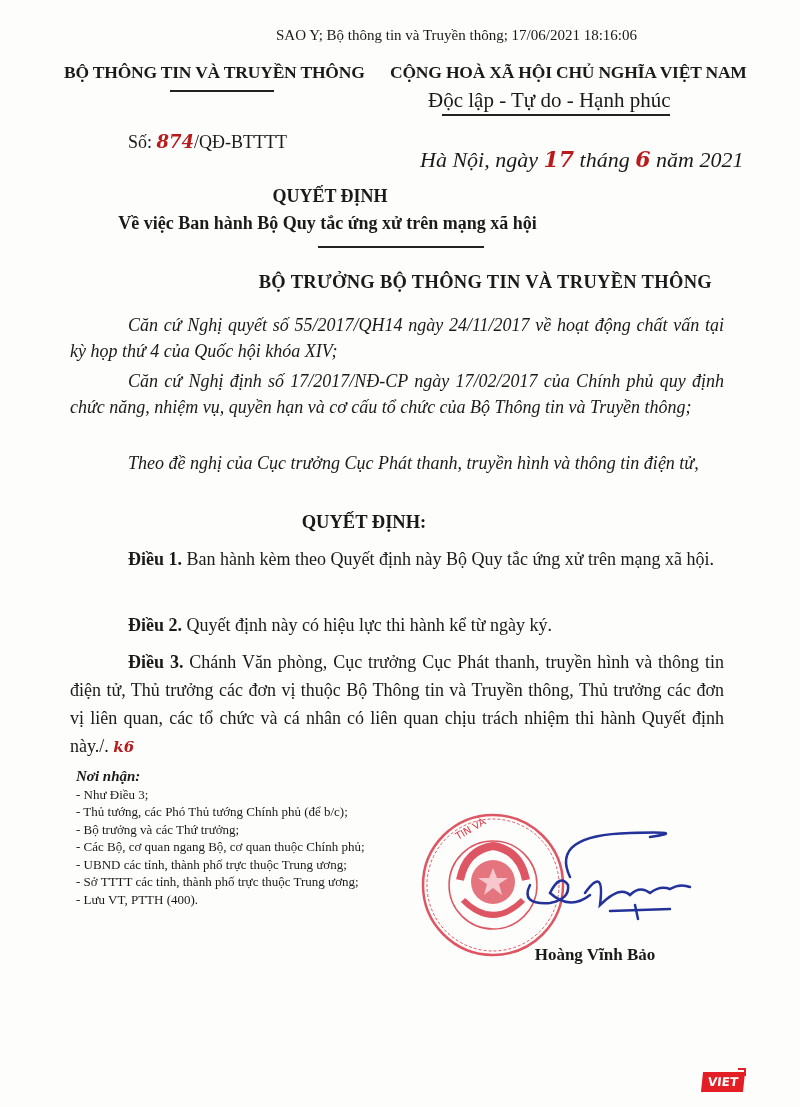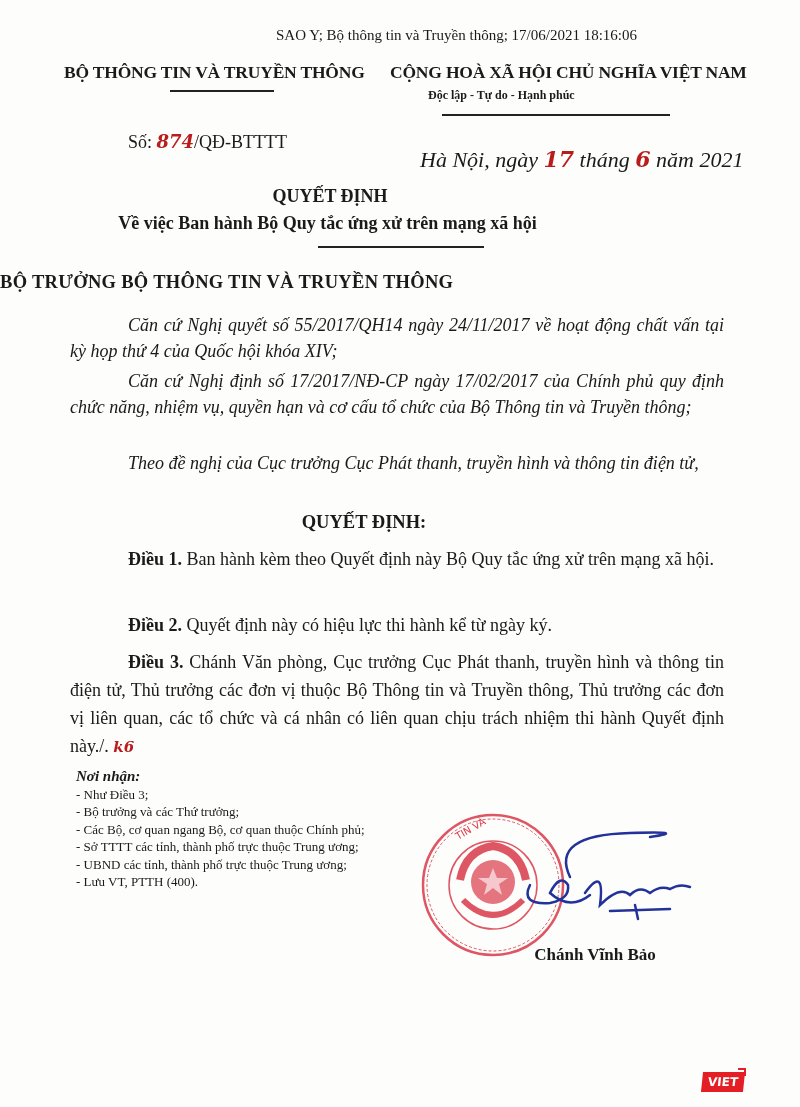--- a/index.html
+++ b/index.html
@@ -4,29 +4,29 @@
 <style>
   html, body { margin:0; padding:0; }
   body { width:800px; height:1107px; background:#fdfdfb; position:relative; overflow:hidden;
          font-family:"Liberation Serif","DejaVu Serif",serif; color:#1a1a1a; }
   .abs { position:absolute; }
   .i { font-style:italic; }
   .copy-stamp { top:27px; left:0; width:708px; text-align:center; font-size:15px; padding-left:205px; box-sizing:border-box; }
   .left-org { top:62px; left:64px; font-size:17.5px; font-weight:bold; letter-spacing:-0.2px; }
   .left-rule { top:90px; left:170px; width:104px; height:1.5px; background:#222; }
   .right-nation { top:62px; left:390px; font-size:17.5px; font-weight:bold; letter-spacing:-0.2px; }
-  .right-motto { top:88px; left:428px; font-size:12px; font-weight:bold; }
+  .right-motto { top:88px; left:428px; font-size:21px; font-weight:normal; }
   .right-rule { top:114px; left:442px; width:228px; height:1.5px; background:#222; }
   .doc-num { top:131px; left:128px; font-size:18px; }
   .hw { font-family:"DejaVu Serif",serif; font-style:italic; color:#b91c1c; font-weight:bold; }
   .date { top:130px; left:420px; font-size:22px; font-style:italic;margin-top:16px; }
   .title { top:186px; left:0; width:660px; text-align:center; font-size:18px; font-weight:bold; }
   .subtitle { top:213px; left:0; width:655px; text-align:center; font-size:18px; font-weight:bold; }
   .sub-rule { top:246px; left:318px; width:166px; height:1.5px; background:#222; }
-  .authority { top:272px; left:0; width:712px; text-align:left; font-size:18.5px; font-weight:bold; letter-spacing:0.3px; }
+  .authority { top:272px; left:0; width:712px; text-align:right; font-size:18.5px; font-weight:bold; letter-spacing:0.3px; }
   .body { left:70px; width:654px; font-size:18px; line-height:26px; text-align:justify; }
   .indent { text-indent:58px; }
   .decision2 { top:512px; left:0; width:728px; text-align:center; font-size:18.5px; font-weight:bold; }
   .recipients { top:768px; left:76px; font-size:13px; line-height:17.5px; }
   .recipients .head { font-size:15px; font-weight:bold; font-style:italic; }
   .sign-title { top:770px; left:512px; width:170px; text-align:center; font-size:17px; font-weight:bold; line-height:25px; }
   .signer { top:945px; left:500px; width:190px; text-align:center; font-size:17px; font-weight:bold; }
   .seal { top:810px; left:418px; }
   .signature { top:815px; left:510px; }
   .logo { top:1072px; left:702px; width:42px; height:20px; background:#e31e24; color:#fff; font-family:"DejaVu Sans",sans-serif;
@@ -68,24 +68,25 @@
 
 <div class="abs decision2">QUYẾT ĐỊNH:</div>
 
 <div class="abs body indent" style="top:546px;"><b>Điều 1.</b><span> Ban hành kèm theo Quyết định này Bộ Quy tắc ứng xử trên mạng xã hội.</span></div>
 <div class="abs body indent" style="top:612px;"><b>Điều 2.</b><span> Quyết định này có hiệu lực thi hành kể từ ngày ký.</span></div>
 <div class="abs body indent" style="top:648px; line-height:28px;"><b>Điều 3.</b><span> Chánh Văn phòng, Cục trưởng Cục Phát thanh, truyền hình và thông tin điện tử, Thủ trưởng các đơn vị thuộc Bộ Thông tin và Truyền thông, Thủ trưởng các đơn vị liên quan, các tổ chức và cá nhân có liên quan chịu trách nhiệm thi hành Quyết định này./.</span> <span class="hw" style="font-size:15px;">k6</span></div>
 
 <div class="abs recipients">
   <div class="head">Nơi nhận:</div>
   <div>- Như Điều 3;</div>
+  <div>- Thủ tướng, các Phó Thủ tướng Chính phủ (để b/c);</div>
   <div>- Bộ trưởng và các Thứ trưởng;</div>
   <div>- Các Bộ, cơ quan ngang Bộ, cơ quan thuộc Chính phủ;</div>
+  <div>- UBND các tỉnh, thành phố trực thuộc Trung ương;</div>
   <div>- Sở TTTT các tỉnh, thành phố trực thuộc Trung ương;</div>
-  <div>- UBND các tỉnh, thành phố trực thuộc Trung ương;</div>
   <div>- Lưu VT, PTTH (400).</div>
 </div>
 
 <svg class="abs seal" width="150" height="150" viewBox="0 0 150 150">
   <g fill="none" stroke="#d93a4a" opacity="0.85">
     <circle cx="75" cy="75" r="70" stroke-width="2.5"></circle>
     <circle cx="75" cy="75" r="66" stroke-width="1" stroke-dasharray="3 2"></circle>
     <circle cx="75" cy="75" r="44" stroke-width="1.5"></circle>
     <path d="M45 90 Q75 120 105 90" stroke-width="6"></path>
     <path d="M42 70 Q48 40 75 36 Q102 40 108 70" stroke-width="8"></path>
@@ -100,16 +101,16 @@
     <path d="M60 62 Q40 20 120 18 Q180 16 140 22"></path>
     <path d="M20 70 Q10 90 40 88 Q60 84 58 70 Q50 58 40 78 Q60 96 80 80"></path>
     <path d="M75 78 Q95 50 90 90 Q110 70 120 80 Q130 70 140 78 Q150 70 160 74 Q170 68 180 72"></path>
     <path d="M100 96 L160 94"></path>
     <path d="M125 90 L128 104"></path>
   </g>
 </svg>
 
 <div class="abs sign-title">
 </div>
-<div class="abs signer">Chánh Vĩnh Bảo</div>
+<div class="abs signer">Hoàng Vĩnh Bảo</div>
 
 <div class="abs logo">VIET</div>
 <div class="abs logo-arrow"></div>
 
 </body></html>

